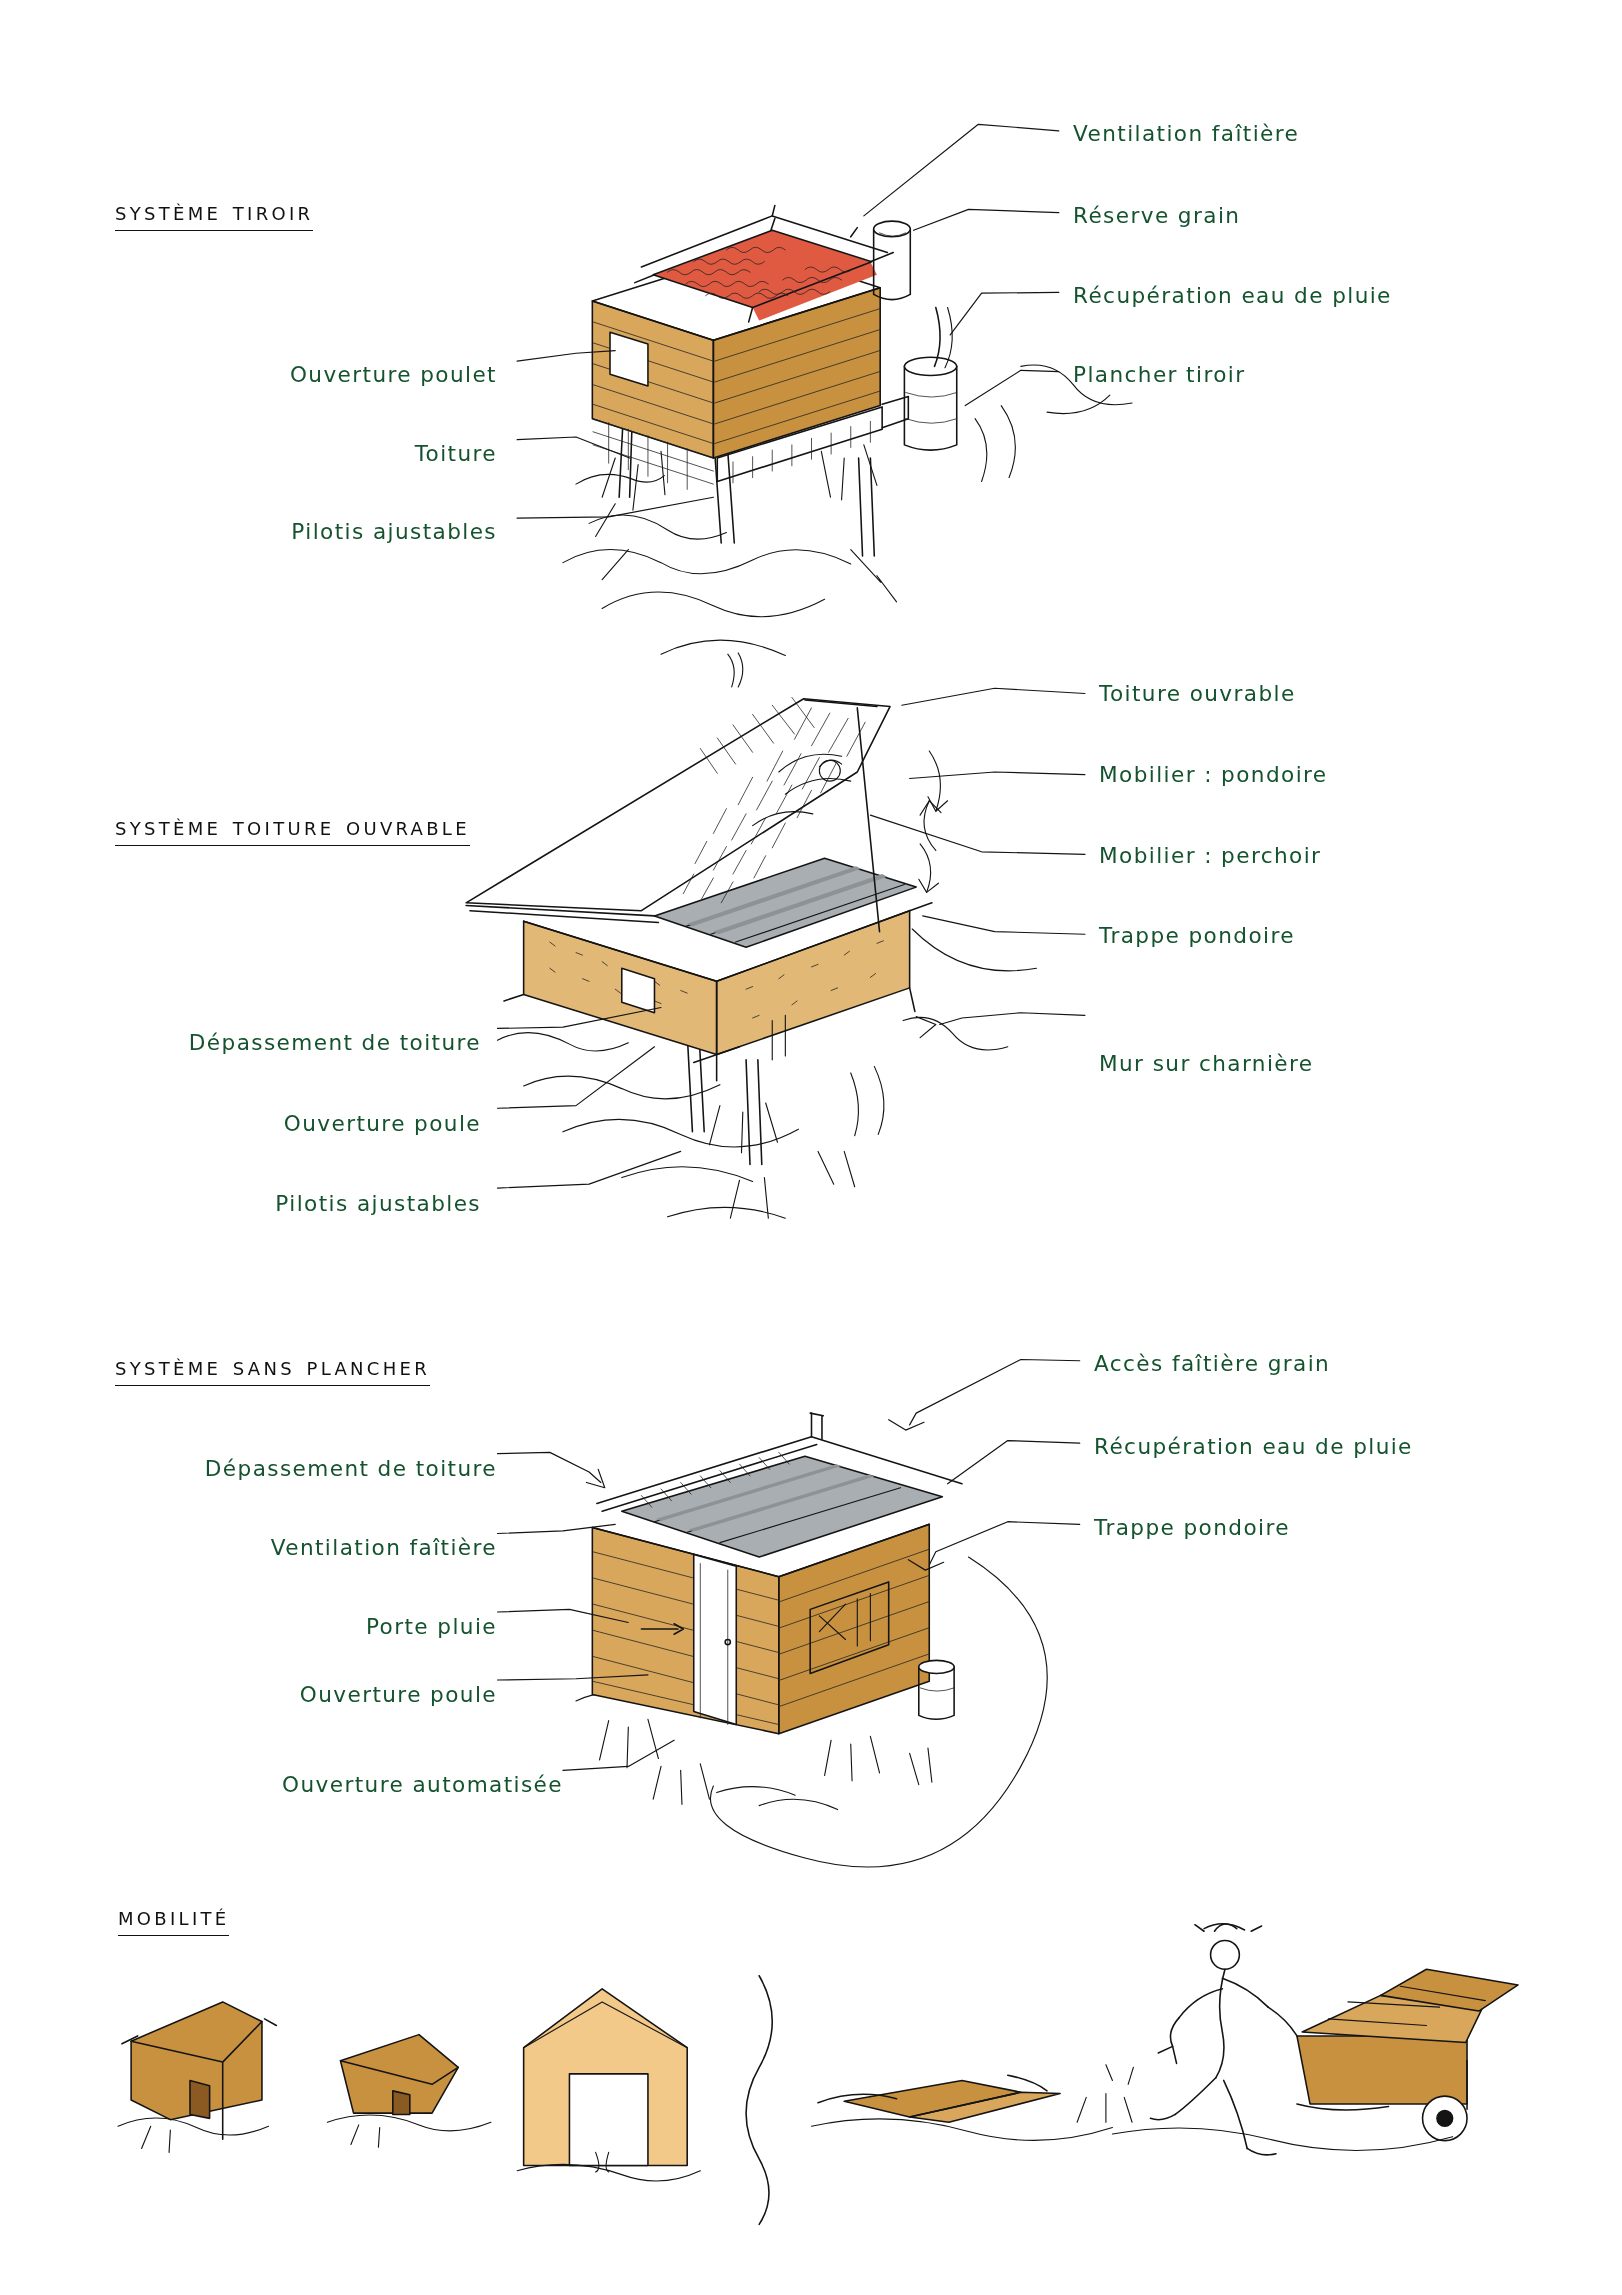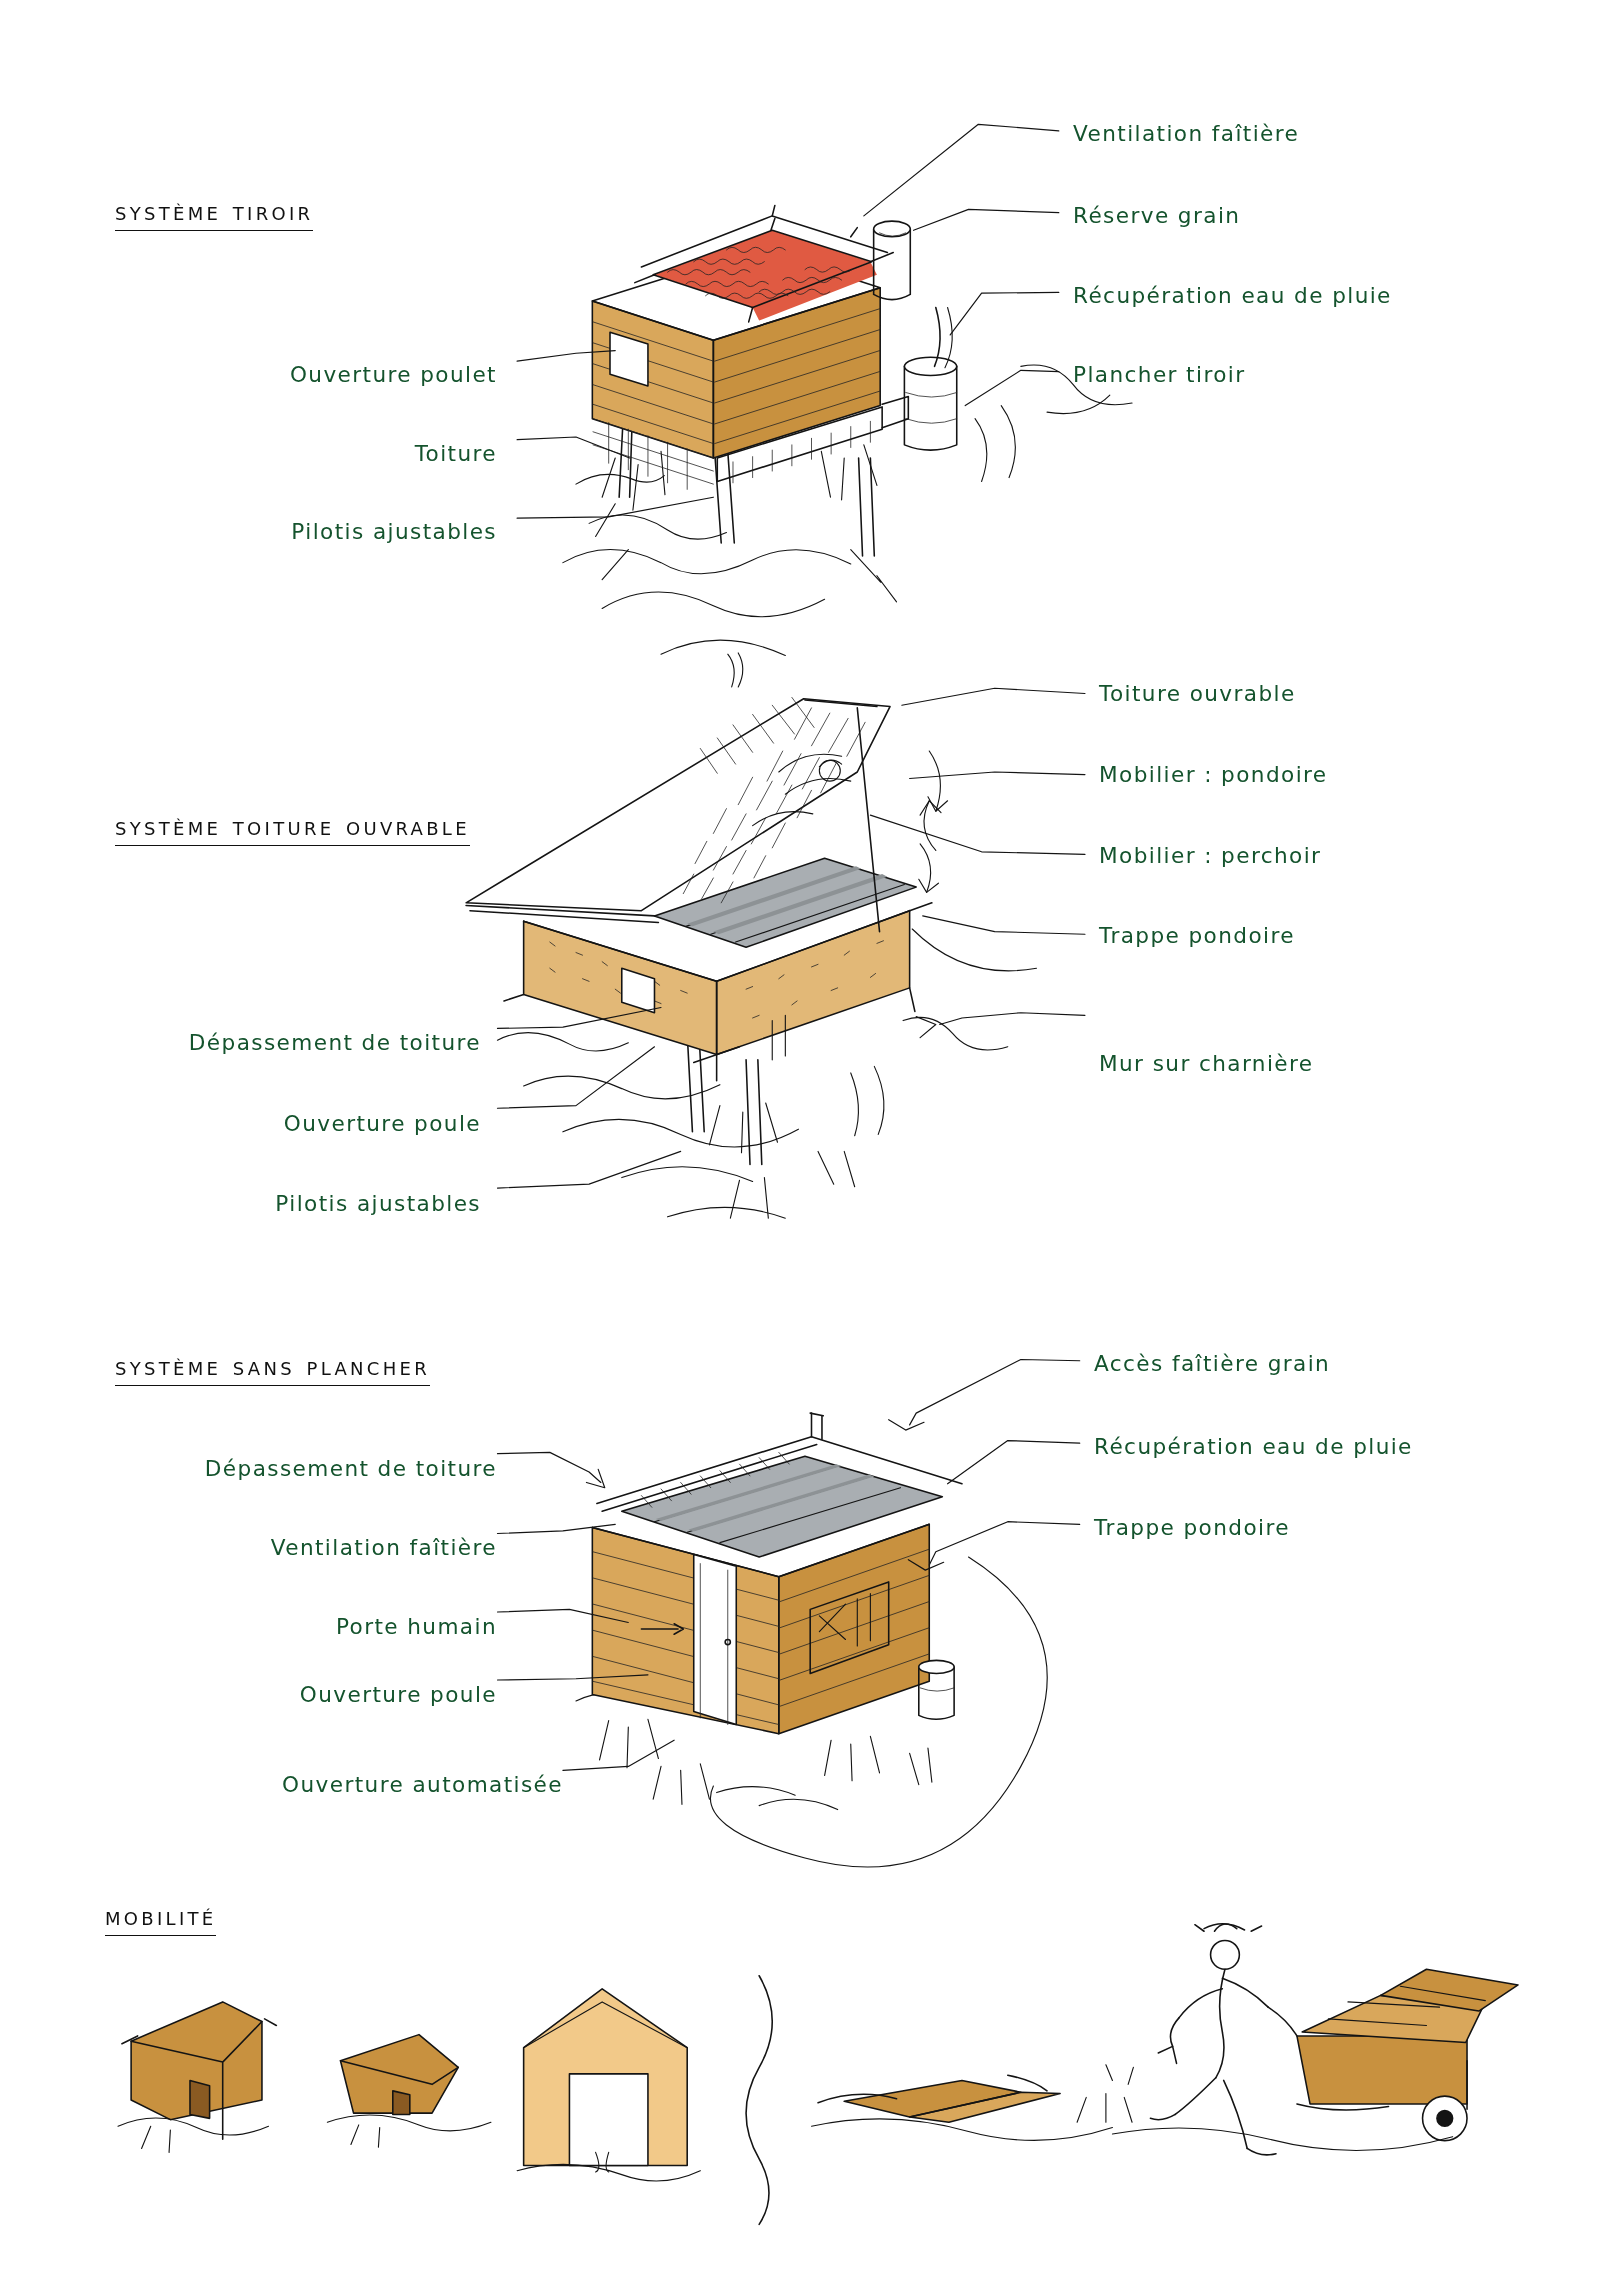--- a/index.html
+++ b/index.html
@@ -91,21 +91,21 @@
   </div>
 
   <div class="section-title" style="left:115px; top:811px;">
     <span class="u">Système toiture ouvrable</span>
   </div>
 
   <div class="section-title" style="left:115px; top:1351px;">
     <span class="u">Système sans plancher</span>
   </div>
 
-  <div class="section-title" style="left:105px; top:1901px;">
+  <div class="section-title" style="left:118px; top:1901px;">
     <span class="u">Mobilité</span>
   </div>
 
   <div class="callout right" style="left:1073px; top:121px;">Ventilation faîtière</div>
   <div class="callout right" style="left:1073px; top:203px;">Réserve grain</div>
   <div class="callout right" style="left:1073px; top:283px;">Récupération eau de pluie</div>
   <div class="callout right" style="left:1073px; top:362px;">Plancher tiroir</div>
 
   <div class="callout left" style="left:497px; top:350px;">Ouverture poulet</div>
   <div class="callout left" style="left:497px; top:429px;">Toiture</div>
@@ -120,21 +120,21 @@
   <div class="callout left" style="left:481px; top:1018px;">Dépassement de toiture</div>
   <div class="callout left" style="left:481px; top:1099px;">Ouverture poule</div>
   <div class="callout left" style="left:481px; top:1179px;">Pilotis ajustables</div>
 
   <div class="callout right" style="left:1094px; top:1351px;">Accès faîtière grain</div>
   <div class="callout right" style="left:1094px; top:1434px;">Récupération eau de pluie</div>
   <div class="callout right" style="left:1094px; top:1515px;">Trappe pondoire</div>
 
   <div class="callout left" style="left:497px; top:1444px;">Dépassement de toiture</div>
   <div class="callout left" style="left:497px; top:1523px;">Ventilation faîtière</div>
-  <div class="callout left" style="left:497px; top:1602px;">Porte humain</div>
+  <div class="callout left" style="left:497px; top:1602px;">Porte pluie</div>
   <div class="callout left" style="left:497px; top:1670px;">Ouverture poule</div>
   <div class="callout left" style="left:563px; top:1760px;">Ouverture automatisée</div>
 
 
   <svg class="overlay" viewBox="0 0 2480 3508">
 
     <g>
 
       <g class="ink-thin">
         <path d="M880 740 q40 -25 85 -8 q30 12 50 -5"></path>

